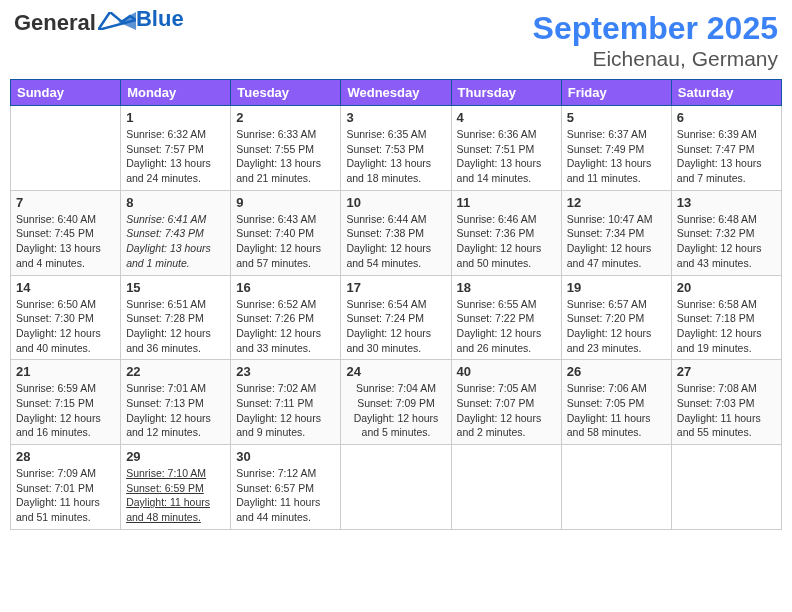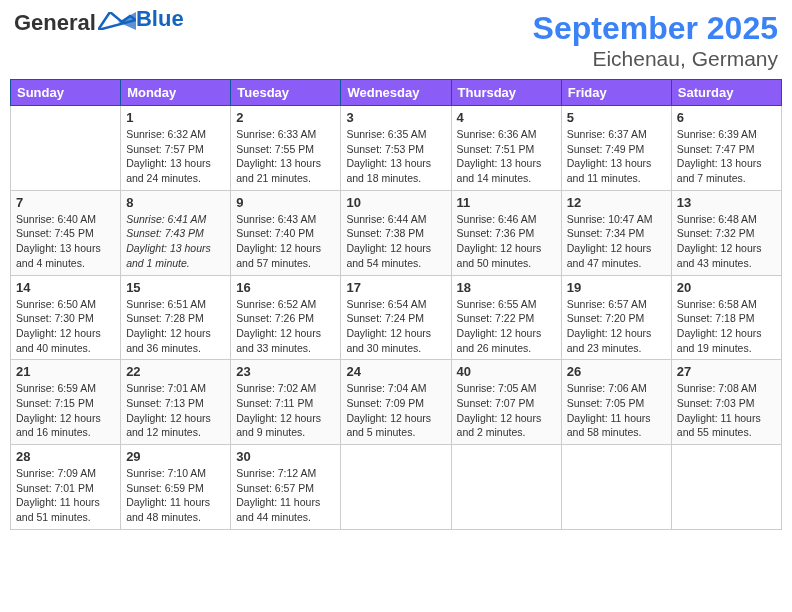--- a/index.html
+++ b/index.html
@@ -270,21 +270,21 @@
         </td>
         <td>
           <div class="day-num">23</div>
           <div class="day-info" style="white-space: pre-line;">Sunrise: 7:02 AM
 Sunset: 7:11 PM
 Daylight: 12 hours
 and 9 minutes.</div>
         </td>
         <td>
           <div class="day-num">24</div>
-          <div class="day-info" style="white-space: pre-line;">Sunrise: 7:04 AM
+          <div class="day-info" style="white-space: pre-line; text-align: center;">Sunrise: 7:04 AM
 Sunset: 7:09 PM
 Daylight: 12 hours
 and 5 minutes.</div>
         </td>
         <td>
           <div class="day-num">40</div>
           <div class="day-info" style="white-space: pre-line;">Sunrise: 7:05 AM
 Sunset: 7:07 PM
 Daylight: 12 hours
 and 2 minutes.</div>
@@ -307,21 +307,21 @@
       <tr>
         <td>
           <div class="day-num">28</div>
           <div class="day-info" style="white-space: pre-line;">Sunrise: 7:09 AM
 Sunset: 7:01 PM
 Daylight: 11 hours
 and 51 minutes.</div>
         </td>
         <td>
           <div class="day-num">29</div>
-          <div class="day-info" style="white-space: pre-line;">Sunrise: 7:10 AM
+          <div class="day-info" style="white-space: pre-line; text-decoration: underline;">Sunrise: 7:10 AM
 Sunset: 6:59 PM
 Daylight: 11 hours
 and 48 minutes.</div>
         </td>
         <td>
           <div class="day-num">30</div>
           <div class="day-info" style="white-space: pre-line;">Sunrise: 7:12 AM
 Sunset: 6:57 PM
 Daylight: 11 hours
 and 44 minutes.</div>

